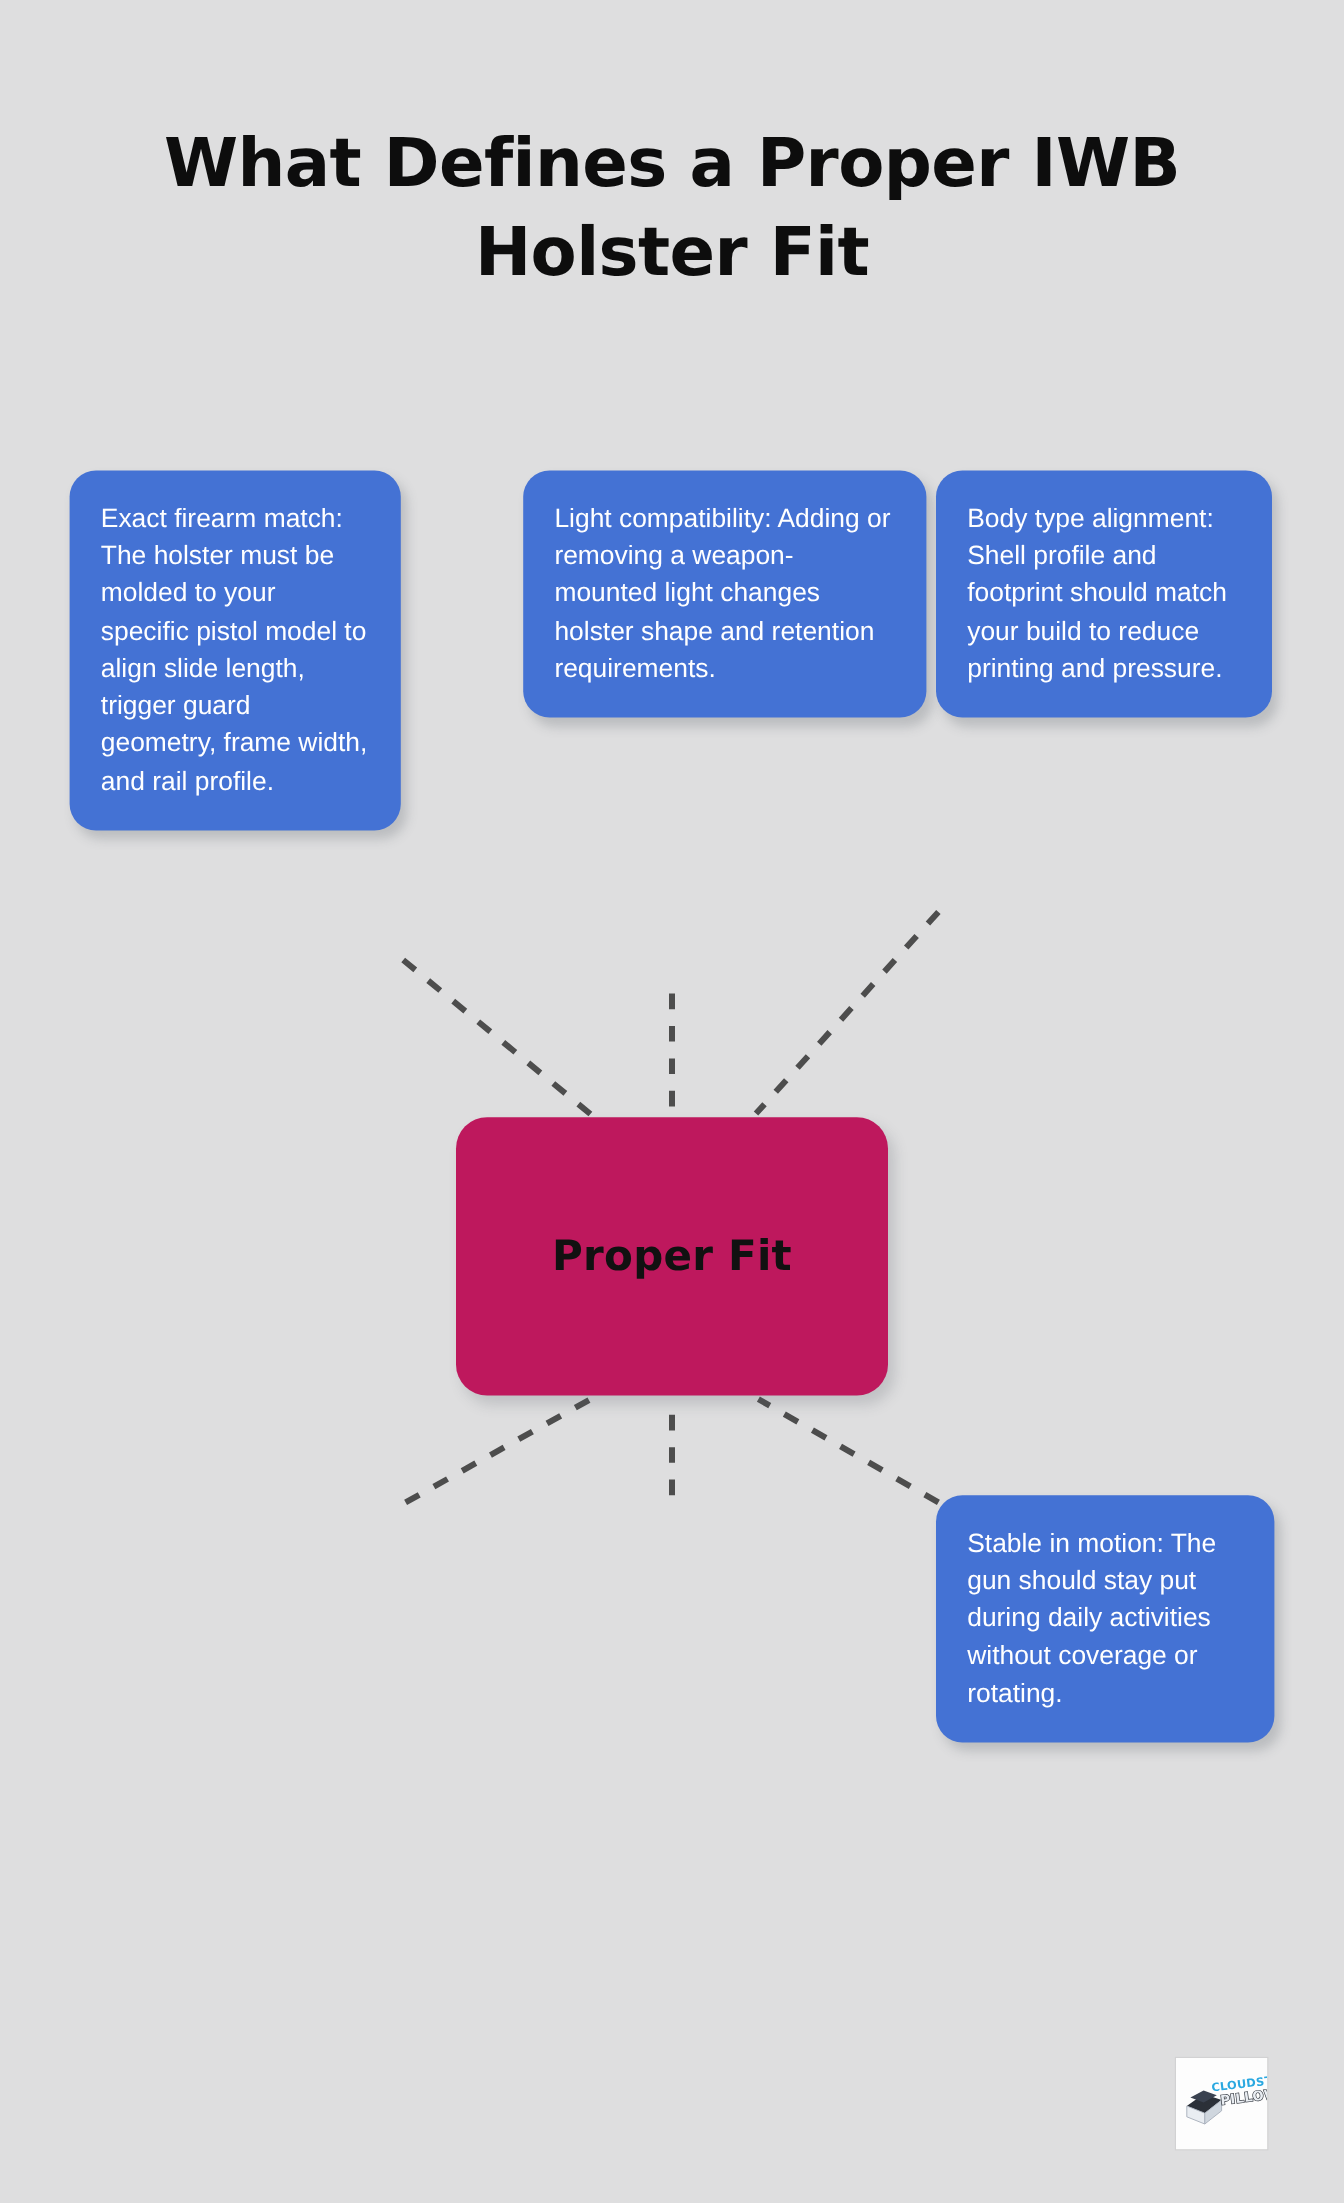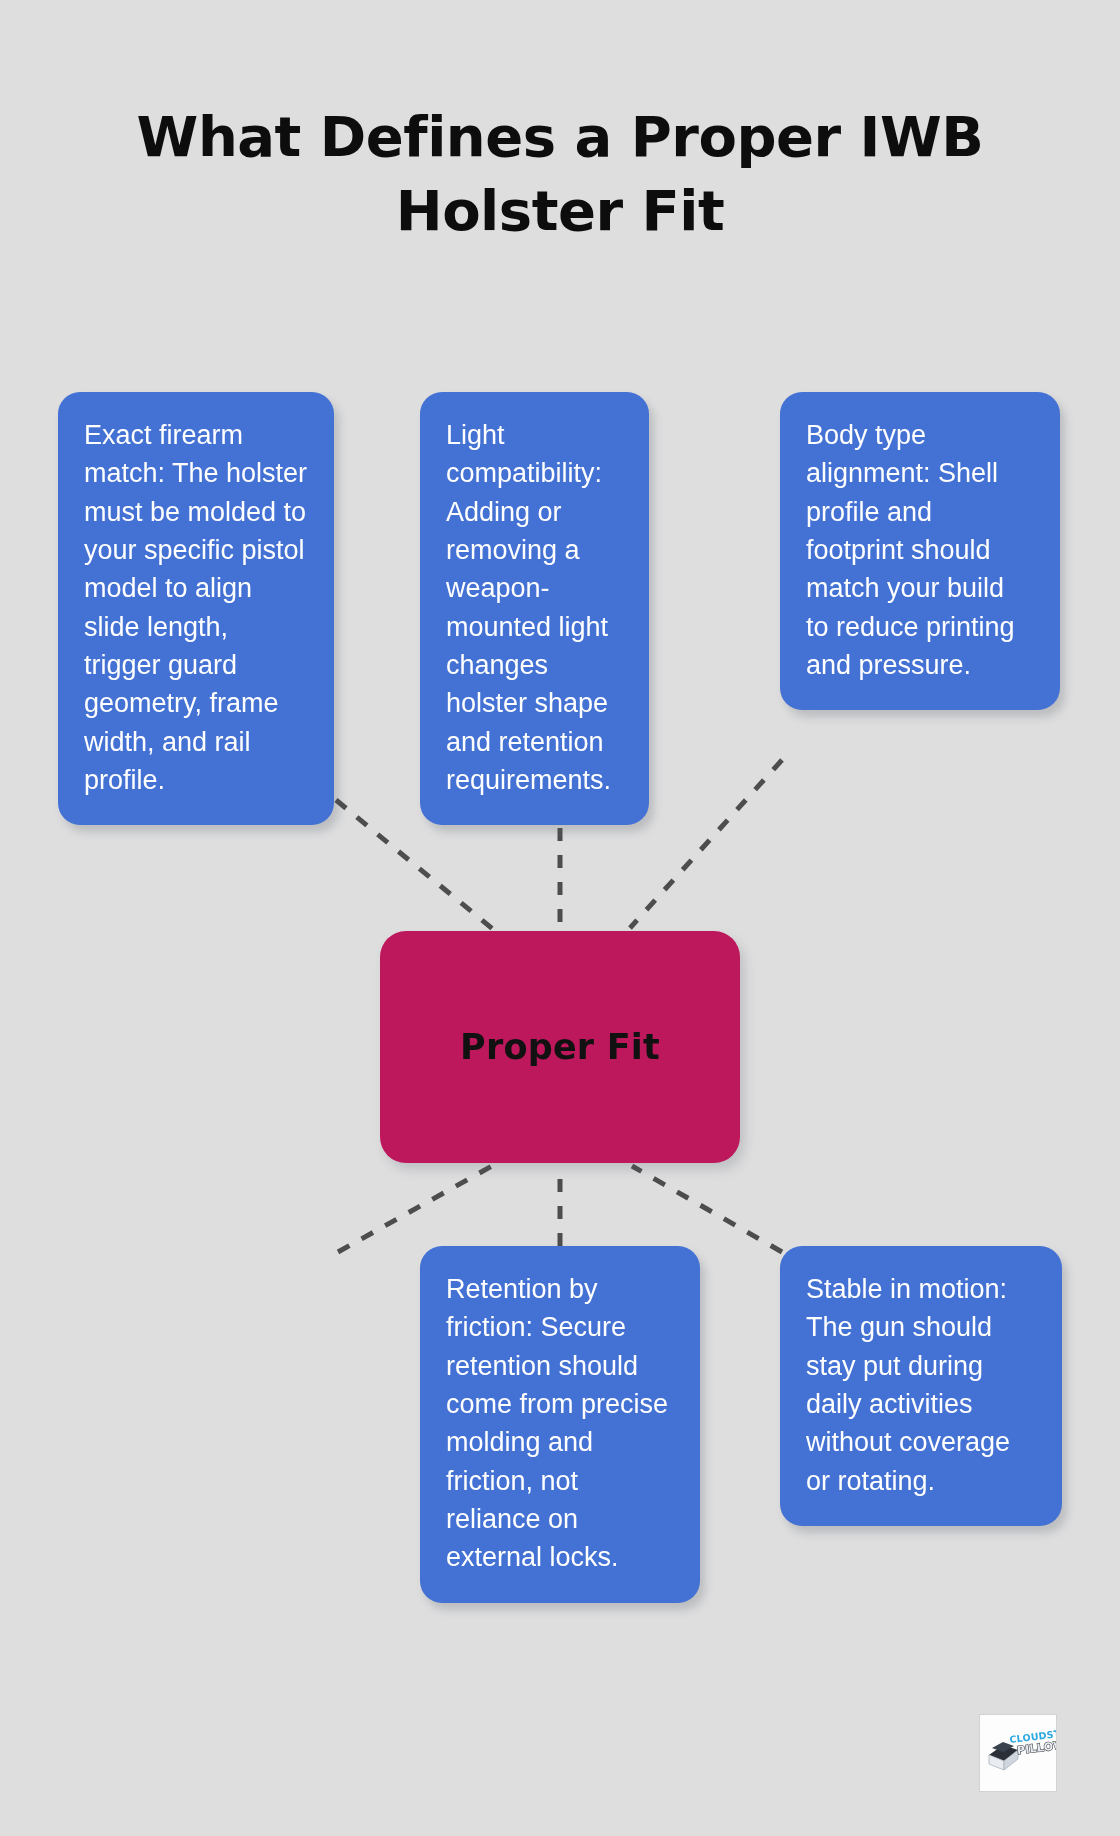--- a/index.html
+++ b/index.html
@@ -46,29 +46,29 @@
     pointer-events: none;
   }
 
   
   .card {
     position: absolute;
     box-sizing: border-box;
     border-radius: 22px;
     background: #4472d4;
     color: #ffffff;
-    font-size: 27px;
+    font-size: 22px;
     line-height: 1.42;
     padding: 24px 26px 26px 26px;
     box-shadow: 5px 7px 9px rgba(90,95,105,0.26);
     -webkit-font-smoothing: antialiased;
   }
 
   #card-1 { left: 58px;  top: 392px;  width: 276px; }
-  #card-2 { left: 420px; top: 392px;  width: 229px; }
+  #card-2 { left: 436px; top: 392px;  width: 336px; }
   #card-3 { left: 780px; top: 392px;  width: 280px; }
   #card-4 { left: 58px;  top: 1246px; width: 278px; }
   #card-5 { left: 420px; top: 1246px; width: 280px; }
   #card-6 { left: 780px; top: 1246px; width: 282px; }
 
   
   #center-node {
     position: absolute;
     left: 380px;
     top: 931px;
@@ -137,23 +137,20 @@
 
   <div class="card" id="card-3">
     <span>Body type alignment: Shell profile and footprint should match your build to reduce printing and pressure.</span>
   </div>
 
   <div id="center-node">
     <span id="center-label">Proper Fit</span>
   </div>
 
 
-  <div class="card" id="card-5">
-    <span>Retention by friction: Secure retention should come from precise molding and friction, not reliance on external locks.</span>
-  </div>
 
   <div class="card" id="card-6">
     <span>Stable in motion: The gun should stay put during daily activities without coverage or rotating.</span>
   </div>
 
   <div id="logo">
     <svg width="76" height="76" viewBox="0 0 76 76">
       <rect x="0" y="0" width="76" height="76" fill="#fdfdfd"></rect>
 
       <g transform="translate(7,26)">

